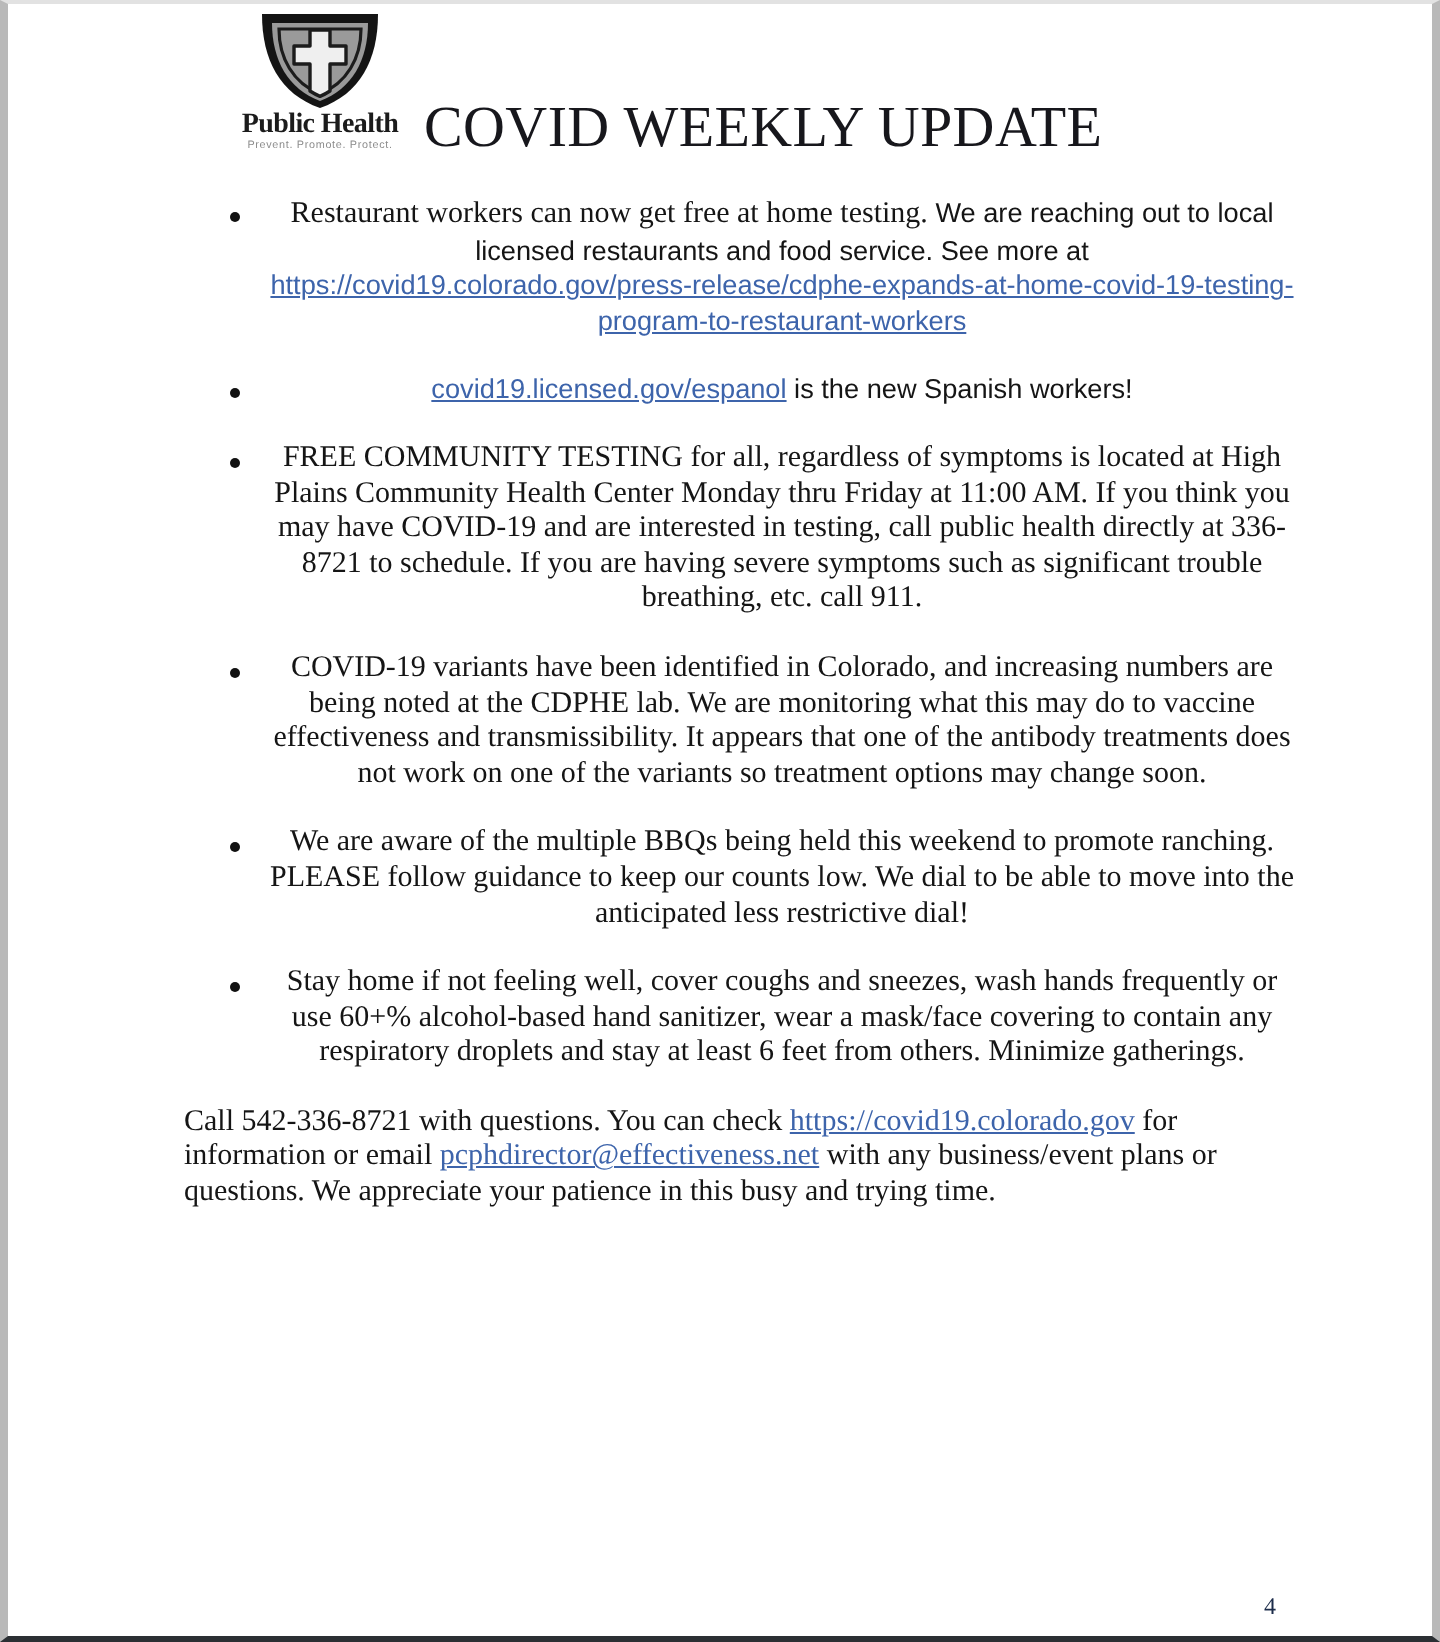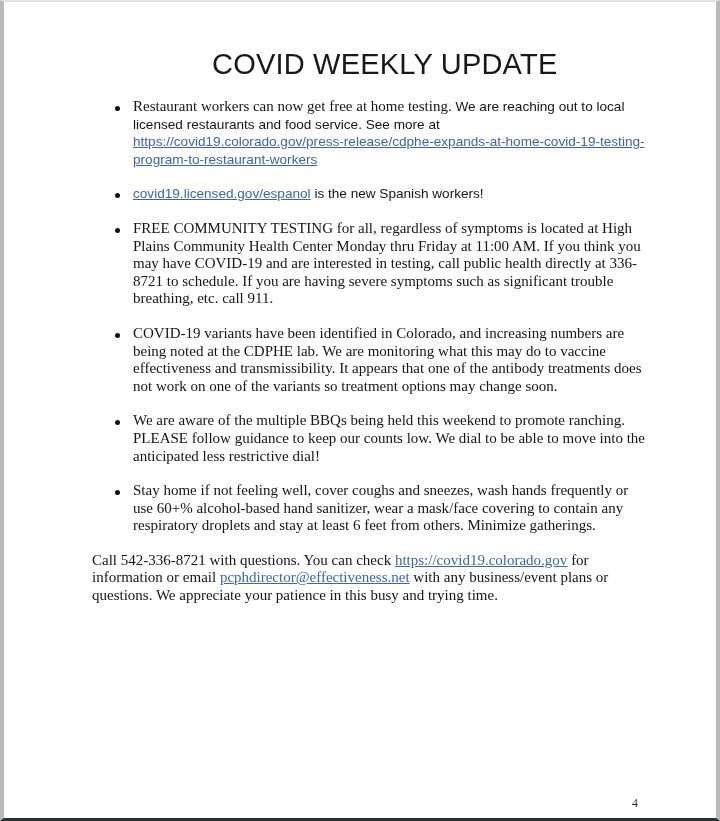--- a/index.html
+++ b/index.html
@@ -70,21 +70,21 @@
     font-size: 5.4px;
     letter-spacing: 0.35px;
     color: #8c8c8c;
     line-height: 7px;
     white-space: nowrap;
   }
   .doc-title {
     position: absolute;
     left: 104px;
     top: 46px;
-    font-family: Liberation Sans, sans-serif;
+    font-family: Liberation Serif, serif;
     font-size: 29px;
     font-weight: 400;
     letter-spacing: 0.2px;
     color: #17171c;
     white-space: nowrap;
   }
 
   
   .content {
     position: absolute;
@@ -111,21 +111,21 @@
     width: 5px;
     height: 5px;
     background: #111111;
     border-radius: 50%;
   }
   .para {
     font-family: "Liberation Serif", serif;
     font-size: 15px;
     line-height: 17.6px;
     color: #151515;
-    text-align: left;
+    text-align: center;
   }
   .para.sans {
     font-family: "Liberation Sans", sans-serif;
     font-size: 13.6px;
     line-height: 17.6px;
   }
   .closing {
     margin-top: 2px;
     padding-left: 88px;
     padding-right: 72px;
@@ -149,20 +149,33 @@
     color: #1c2c4a;
   }
 </style>
 </head>
 <body>
 
 <div class="page">
 
   <div class="header">
 
+    <div class="logo-block">
+      <div class="shield-wrap">
+        <svg viewBox="0 0 66 52" width="66" height="52" aria-hidden="true">
+          <path d="M4 3 H62 C62 26 53 43 33 50 C13 43 4 26 4 3 Z" fill="#141414"></path>
+          <path d="M9 7.5 H57 C57 26 49 40.5 33 46.5 C17 40.5 9 26 9 7.5 Z" fill="#9a9a9a"></path>
+          <path d="M12.5 10.5 H53.5 C53.5 25 46.5 37.5 33 43 C19.5 37.5 12.5 25 12.5 10.5 Z" fill="none" stroke="#1c1c1c" stroke-width="1.6"></path>
+          <path d="M28 11 H38 V19 H46 V28 H38 V41.5 C36 42.8 34.4 43.6 33 44.2
+                   C31.6 43.6 30 42.8 28 41.5 V28 H20 V19 H28 Z" fill="#efefef" stroke="#1c1c1c" stroke-width="1.7" stroke-linejoin="round"></path>
+        </svg>
+      </div>
+      <div class="logo-name">Public Health</div>
+      <div class="logo-tag">Prevent. Promote. Protect.</div>
+    </div>
 
     <div class="doc-title">COVID WEEKLY UPDATE</div>
   </div>
 
   <div class="content">
 
     <ul class="bullets">
 
       <li>
         <div class="para sans"><span class="serif-run" style="font-family:'Liberation Serif',serif;font-size:15px;">Restaurant workers can now get free at home testing.</span><span> We are reaching out to local licensed restaurants and food service. See more at </span><span class="link">https://covid19.colorado.gov/press-release/cdphe-expands-at-home-covid-19-testing-program-to-restaurant-workers</span></div>

